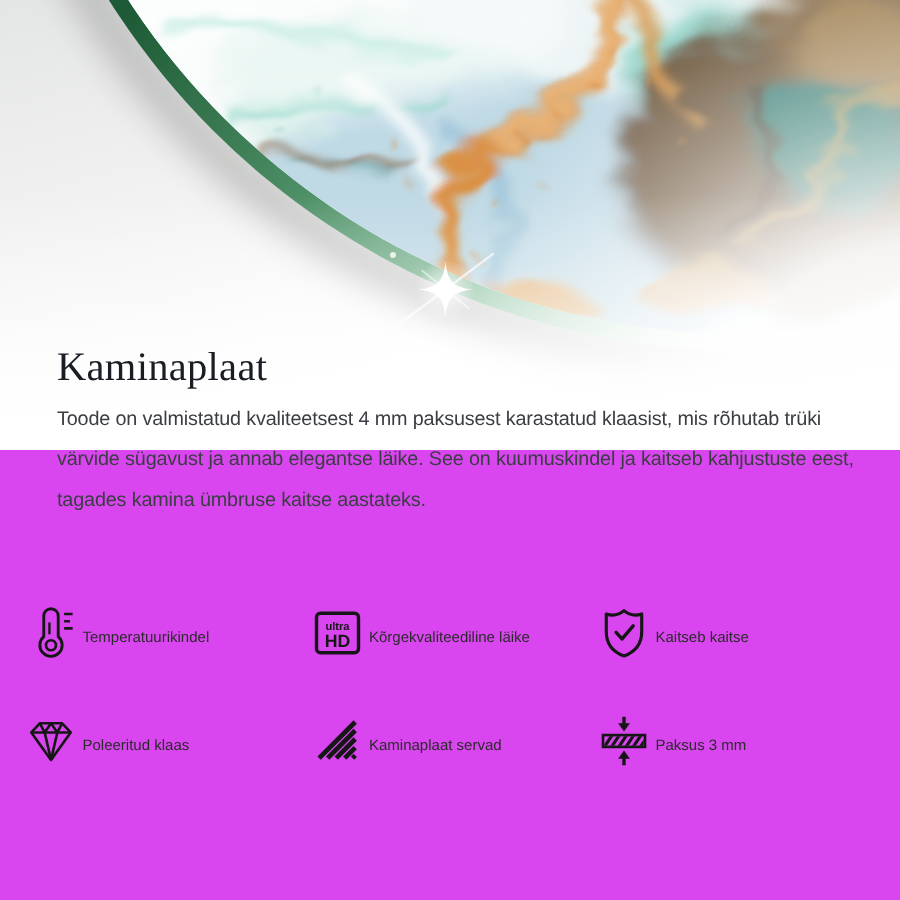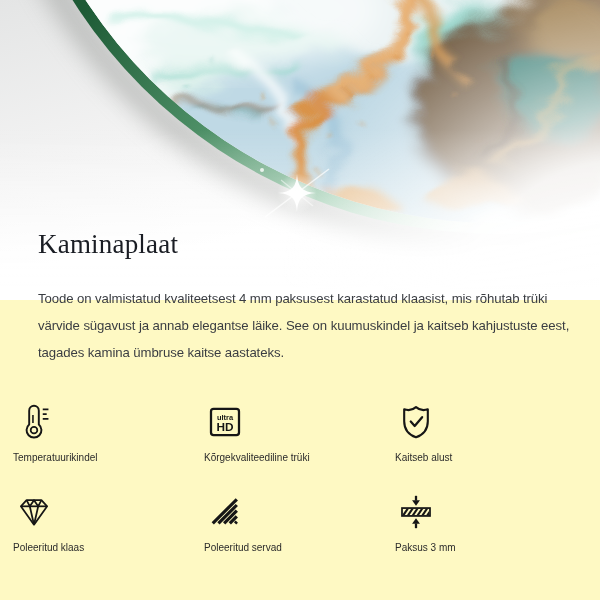--- a/index.html
+++ b/index.html
@@ -1,29 +1,29 @@
 <!DOCTYPE html>
 <html><head>
 <meta charset="utf-8">
 <style>
   html,body{margin:0;padding:0;overflow:hidden;background:#fff;}
   body{width:600px;height:600px;font-family:"Liberation Sans",sans-serif;-webkit-font-smoothing:antialiased;}
-  .page{position:relative;width:600px;height:600px;background:#fef9c3;}
+  .page{position:relative;width:600px;height:600px;background:#d946ef;}
 
   .hero{position:absolute;top:0;left:0;width:600px;height:300px;}
   .hero svg{display:block;}
 
   .content{position:absolute;left:38px;top:226px;width:548px;z-index:2;}
   .heading{font-family:"Liberation Serif","DejaVu Serif",serif;font-weight:400;
            font-size:27px;line-height:37px;color:#1a1d24;letter-spacing:.2px;}
-  .desc{margin-top:22px;font-size:13.2px;line-height:27px;color:#3a3d42;letter-spacing:-0.1px;}
+  .desc{margin-top:2px;font-size:13.2px;line-height:27px;color:#3a3d42;letter-spacing:-0.1px;}
 
   .features{position:absolute;left:13px;top:399px;width:574px;z-index:2;
             display:grid;grid-template-columns:191px 191px 191px;row-gap:26px;}
-  .feature{display:flex;flex-direction:column;align-items:flex-start;}
+  .feature{display:flex;flex-direction:row;align-items:center;}
   .icon-wrap{height:46px;display:flex;align-items:center;justify-content:center;}
   .f-label{margin-top:7px;font-size:10px;color:#2b2b2b;letter-spacing:0;}
   .ficon{stroke:#161616;fill:none;stroke-width:2.2;}
 </style>
 </head>
 <body>
 
 <div class="page">
 
   <div class="hero">
@@ -173,31 +173,31 @@
     </div>
 
     <div class="feature">
       <div class="icon-wrap">
         <svg width="42" height="42" viewBox="-24 -24 48 48" class="ficon">
           <rect x="-16" y="-15" width="32" height="30" rx="3" stroke-width="2.6"></rect>
           <text x="0" y="-2.5" text-anchor="middle" fill="#161616" stroke="none" font-family="Liberation Sans, sans-serif" font-size="8.5" font-weight="bold">ultra</text>
           <text x="0" y="10.5" text-anchor="middle" fill="#161616" stroke="none" font-family="Liberation Sans, sans-serif" font-size="13.5" font-weight="bold">HD</text>
         </svg>
       </div>
-      <span class="f-label">Kõrgekvaliteediline trüki</span>
+      <span class="f-label">Kõrgekvaliteediline läike</span>
     </div>
 
     <div class="feature">
       <div class="icon-wrap">
         <svg width="42" height="42" viewBox="-24 -24 48 48" class="ficon">
           <path d="M0,-17 C4,-13.5 9,-13 13.5,-14.5 L13.5,-1 C13.5,8.5 8,14.5 0,17.5 C-8,14.5 -13.5,8.5 -13.5,-1 L-13.5,-14.5 C-9,-13 -4,-13.5 0,-17 Z" stroke-width="2.4" stroke-linejoin="round"></path>
           <path d="M-6,-0.5 L-1.5,4.5 L7,-5.5" stroke-width="2.6" stroke-linecap="round" stroke-linejoin="round"></path>
         </svg>
       </div>
-      <span class="f-label">Kaitseb alust</span>
+      <span class="f-label">Kaitseb kaitse</span>
     </div>
 
     <div class="feature">
       <div class="icon-wrap">
         <svg width="42" height="42" viewBox="-24 -24 48 48" class="ficon">
           <path d="M-8.5,-13.5 L8.5,-13.5 L15,-6.5 L0,14.5 L-15,-6.5 Z" stroke-width="2" stroke-linejoin="round"></path>
           <path d="M-15,-6.5 L15,-6.5" stroke-width="2"></path>
           <path d="M-8.5,-13.5 L-4.8,-6.5 L0,-13.5 L4.8,-6.5 L8.5,-13.5" stroke-width="2" stroke-linejoin="round"></path>
           <path d="M-4.8,-6.5 L0,14.5 M4.8,-6.5 L0,14.5" stroke-width="2"></path>
         </svg>
@@ -210,21 +210,21 @@
         <svg width="42" height="42" viewBox="-24 -24 48 48" class="ficon">
           <g stroke-width="3.6" stroke-linecap="butt">
             <line x1="-14" y1="13" x2="13.5" y2="-14.5"></line>
             <line x1="-7.5" y1="13" x2="13.5" y2="-8"></line>
             <line x1="-1" y1="13" x2="13.5" y2="-1.5"></line>
             <line x1="5.5" y1="13" x2="13.5" y2="5"></line>
             <line x1="11.5" y1="13" x2="13.5" y2="11"></line>
           </g>
         </svg>
       </div>
-      <span class="f-label">Poleeritud servad</span>
+      <span class="f-label">Kaminaplaat servad</span>
     </div>
 
     <div class="feature">
       <div class="icon-wrap">
         <svg width="42" height="42" viewBox="-24 -24 48 48" class="ficon">
           <defs>
               <clipPath id="barClip">
                 <rect x="-15" y="-3.6" width="30" height="7.2"></rect>
               </clipPath>
             </defs>

